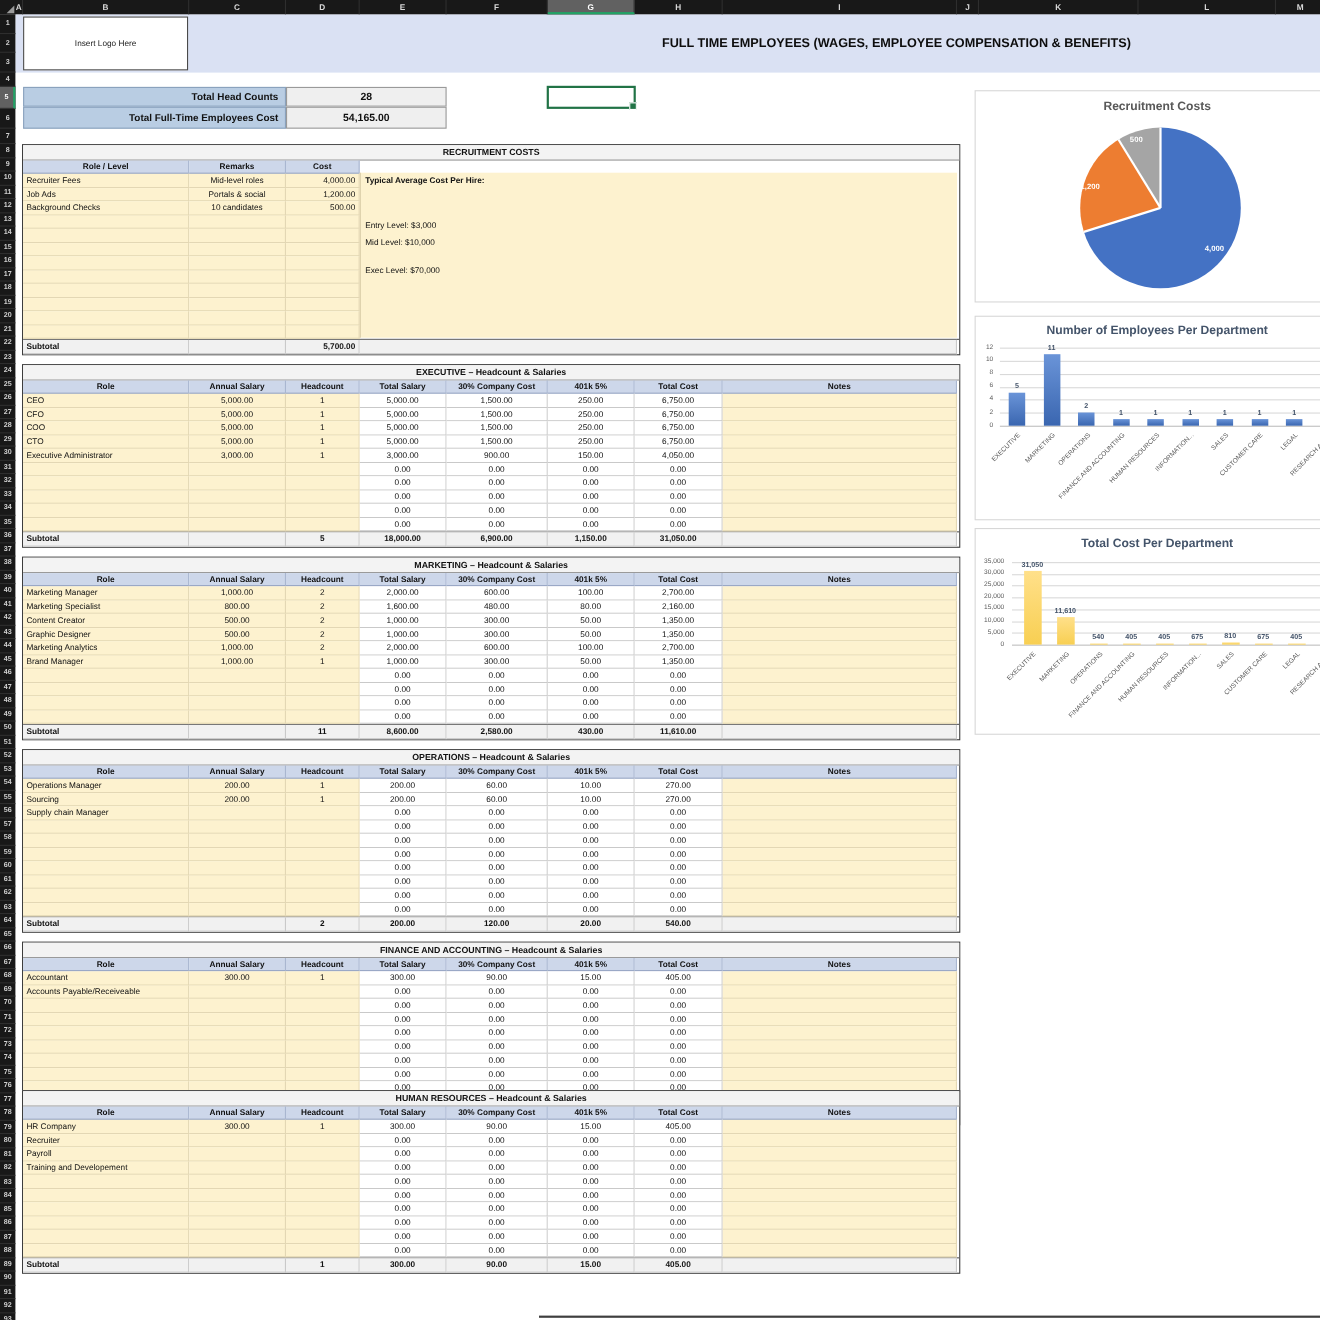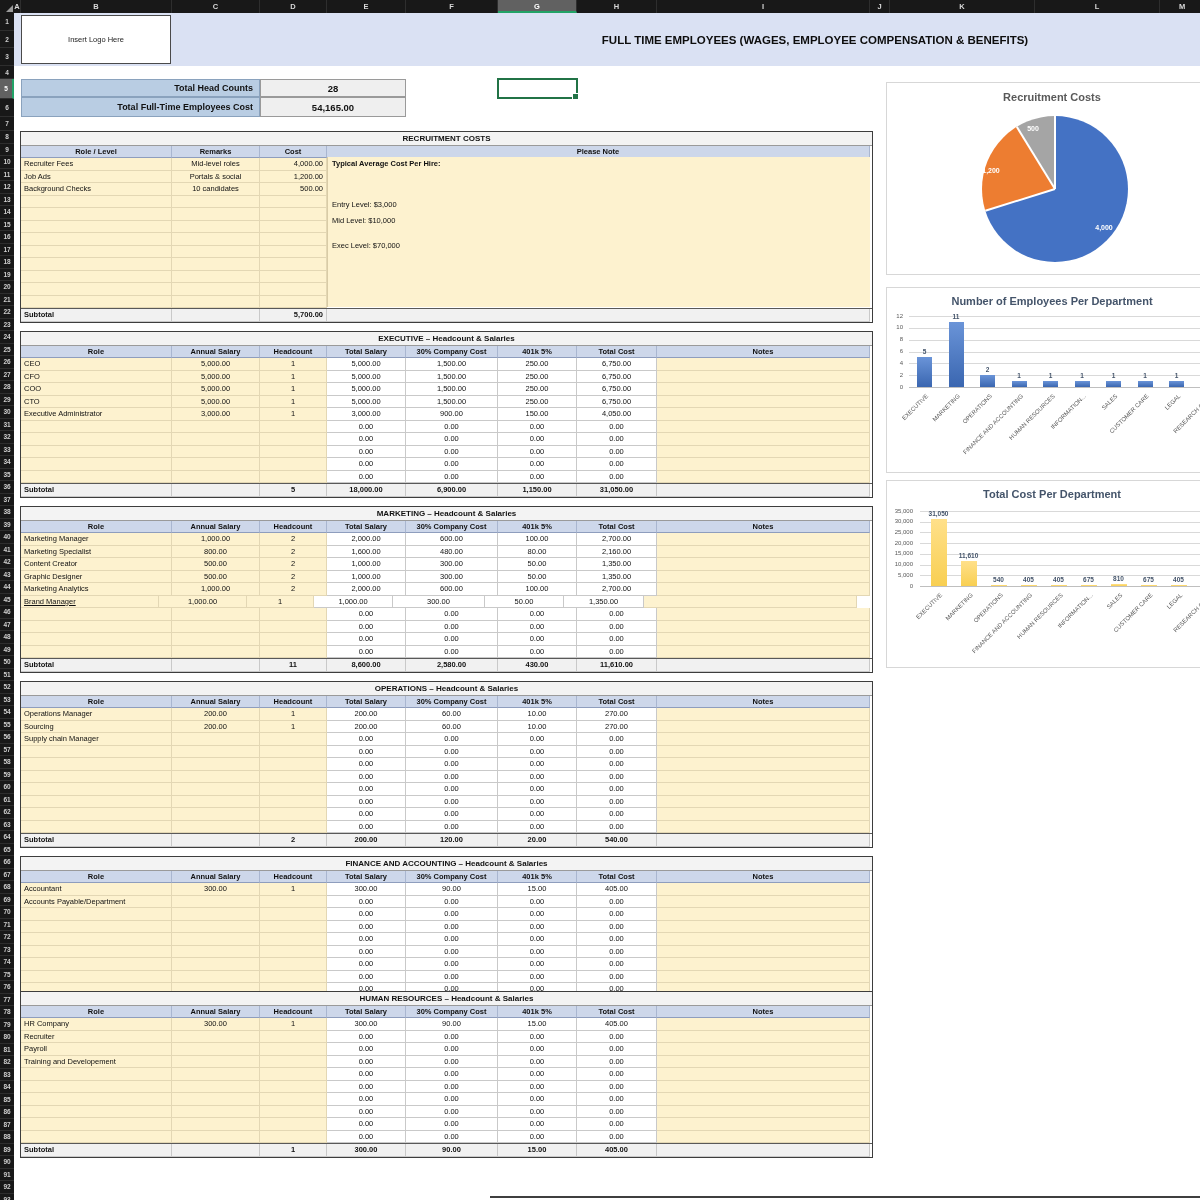--- a/index.html
+++ b/index.html
@@ -260,21 +260,21 @@
           <div class="cell cream al" style="width: 151px;">Marketing Analytics</div>
           <div class="cell cream ac" style="width: 88px;">1,000.00</div>
           <div class="cell cream ac" style="width: 67px;">2</div>
           <div class="cell num" style="width: 79px;">2,000.00</div>
           <div class="cell num" style="width: 92px;">600.00</div>
           <div class="cell num" style="width: 79px;">100.00</div>
           <div class="cell num" style="width: 80px;">2,700.00</div>
           <div class="cell cream al" style="width: 213px;"></div>
         </div>
         <div class="trow">
-          <div class="cell cream al" style="width: 138px; text-decoration: underline;">Brand Manager</div>
+          <div class="cell cream al" style="width: 151px;">Brand Manager</div>
           <div class="cell cream ac" style="width: 88px;">1,000.00</div>
           <div class="cell cream ac" style="width: 67px;">1</div>
           <div class="cell num" style="width: 79px;">1,000.00</div>
           <div class="cell num" style="width: 92px;">300.00</div>
           <div class="cell num" style="width: 79px;">50.00</div>
           <div class="cell num" style="width: 80px;">1,350.00</div>
           <div class="cell cream al" style="width: 213px;"></div>
         </div>
         <div class="trow">
           <div class="cell cream al" style="width: 151px;"></div>
@@ -466,21 +466,21 @@
           <div class="cell cream al" style="width: 151px;">Accountant</div>
           <div class="cell cream ac" style="width: 88px;">300.00</div>
           <div class="cell cream ac" style="width: 67px;">1</div>
           <div class="cell num" style="width: 79px;">300.00</div>
           <div class="cell num" style="width: 92px;">90.00</div>
           <div class="cell num" style="width: 79px;">15.00</div>
           <div class="cell num" style="width: 80px;">405.00</div>
           <div class="cell cream al" style="width: 213px;"></div>
         </div>
         <div class="trow">
-          <div class="cell cream al" style="width: 151px;">Accounts Payable/Department</div>
+          <div class="cell cream al" style="width: 151px;">Accounts Payable/Receiveable</div>
           <div class="cell cream ac" style="width: 88px;"></div>
           <div class="cell cream ac" style="width: 67px;"></div>
           <div class="cell num" style="width: 79px;">0.00</div>
           <div class="cell num" style="width: 92px;">0.00</div>
           <div class="cell num" style="width: 79px;">0.00</div>
           <div class="cell num" style="width: 80px;">0.00</div>
           <div class="cell cream al" style="width: 213px;"></div>
         </div>
         <div class="trow">
           <div class="cell cream al" style="width: 151px;"></div>
@@ -695,21 +695,20 @@
           <div class="cell sub ac" style="width: 80px;">405.00</div>
           <div class="cell sub ac" style="width: 213px;"></div>
         </div>
       </div>
       <div class="tbl" style="top: 131px; position: absolute;">
         <div class="trow title">RECRUITMENT COSTS</div>
         <div class="trow">
           <div class="cell hd" style="width: 151px;">Role / Level</div>
           <div class="cell hd" style="width: 88px;">Remarks</div>
           <div class="cell hd" style="width: 67px;">Cost</div>
-          <div class="cell hd al" style="width: 543px;">Please Note</div>
         </div>
         <div class="trow">
           <div class="cell cream al" style="width: 151px;">Recruiter Fees</div>
           <div class="cell cream ac" style="width: 88px;">Mid-level roles</div>
           <div class="cell cream ar" style="width: 67px;">4,000.00</div>
         </div>
         <div class="trow">
           <div class="cell cream al" style="width: 151px;">Job Ads</div>
           <div class="cell cream ac" style="width: 88px;">Portals &amp; social</div>
           <div class="cell cream ar" style="width: 67px;">1,200.00</div>

